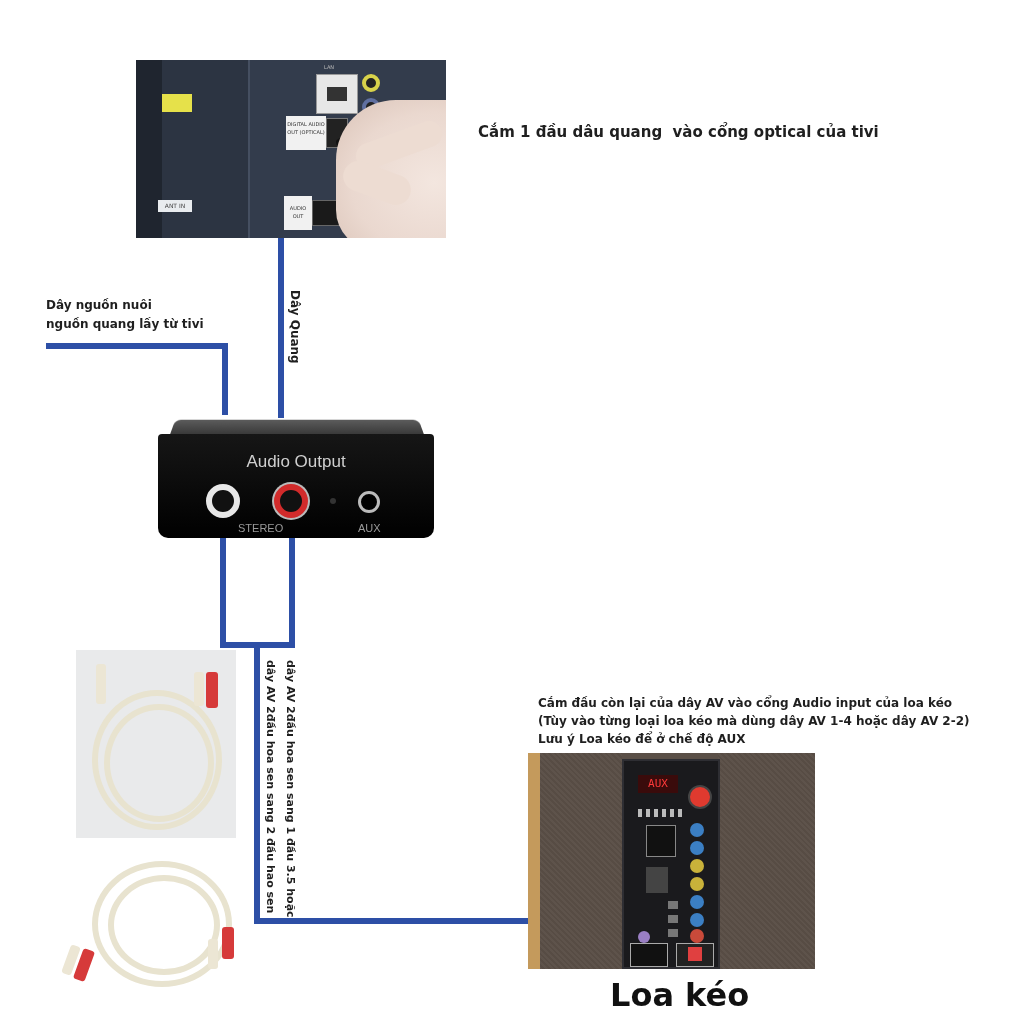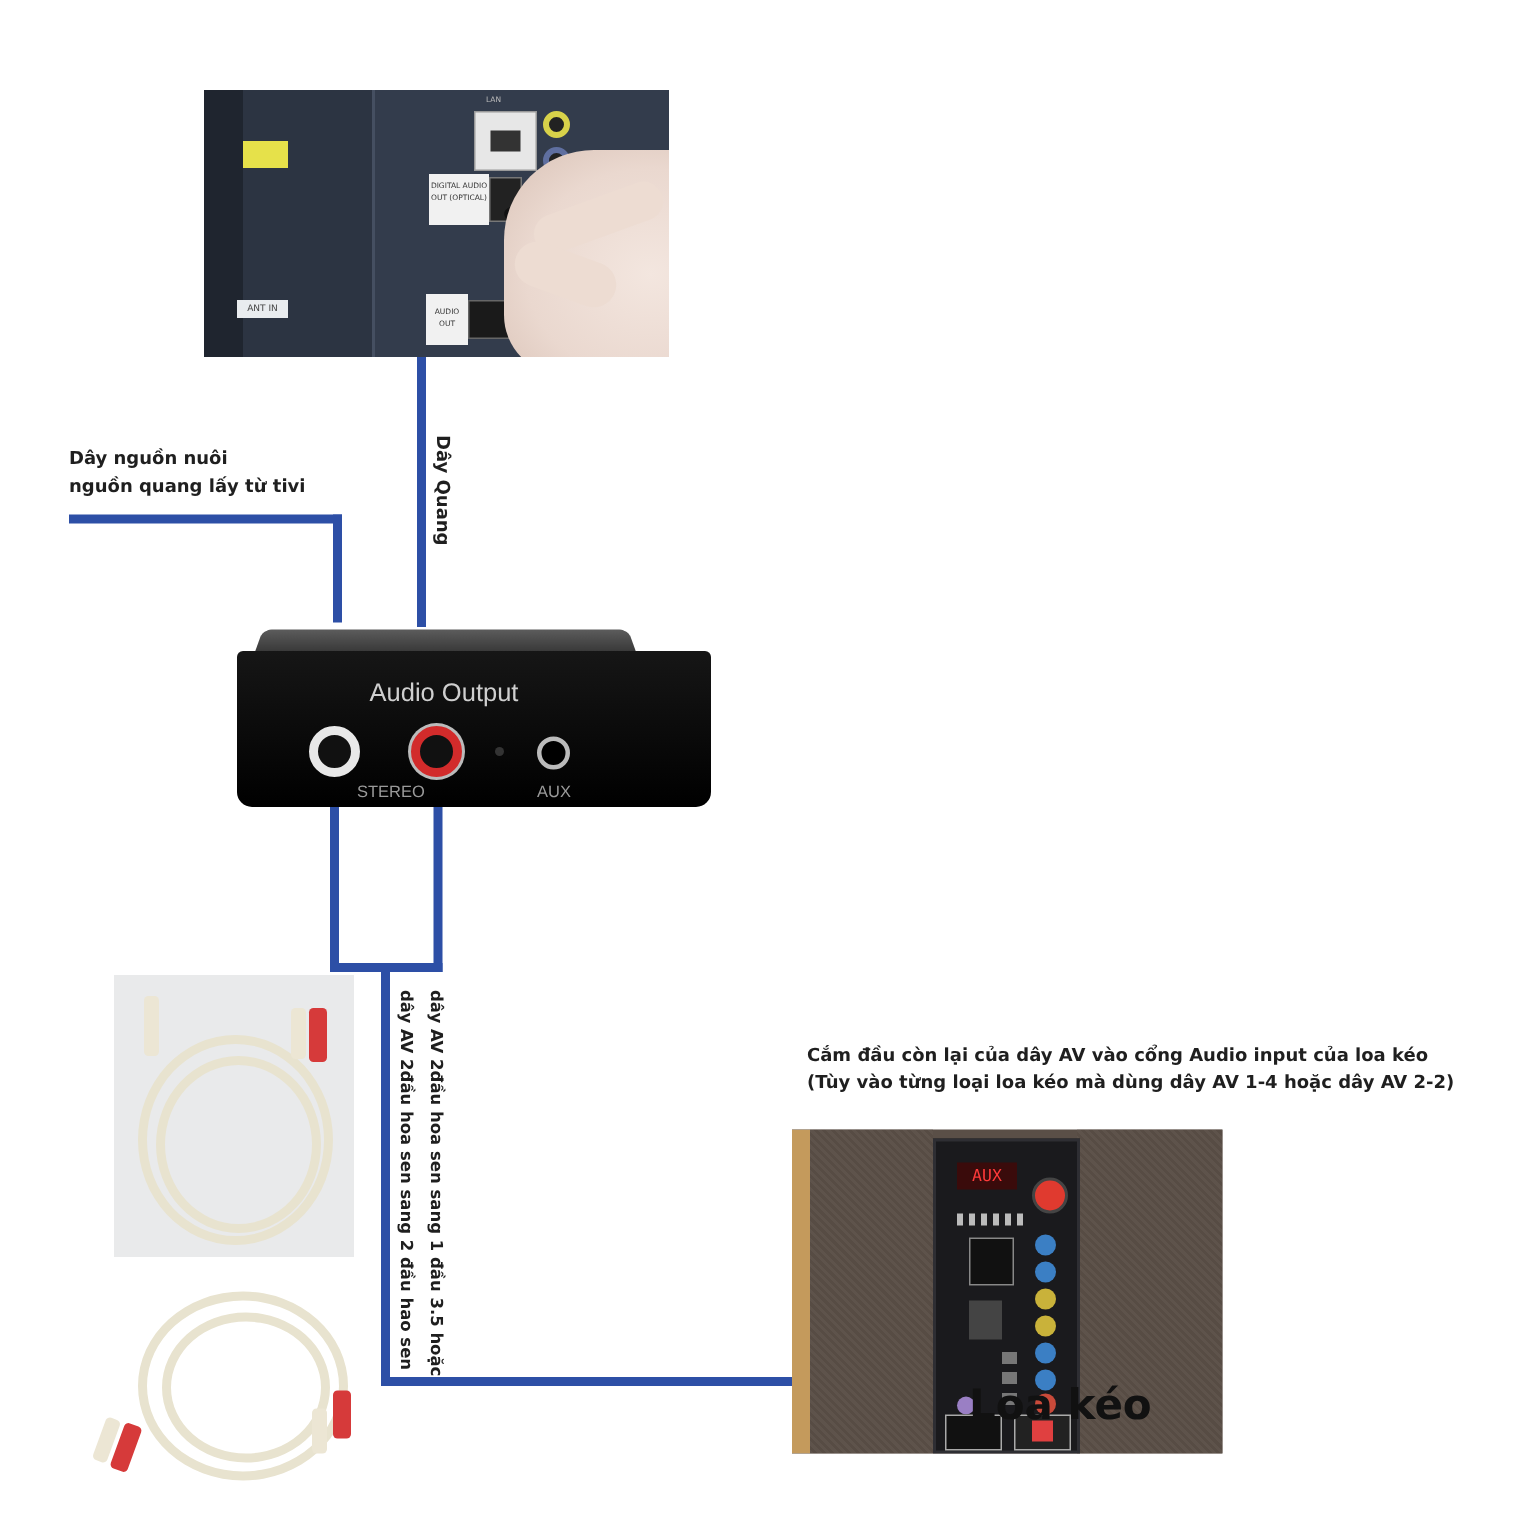--- a/index.html
+++ b/index.html
@@ -20,21 +20,21 @@
   #tv .opt-port { position:absolute; left:190px; top:58px; width:20px; height:28px; background:#222; border:1px solid #777; }
   #tv .audio-label { position:absolute; left:148px; top:136px; width:28px; height:34px; background:#f1f1f1; font-size:5px; color:#333; text-align:center; line-height:8px; padding-top:8px; box-sizing:border-box; }
   #tv .audio-port { position:absolute; left:176px; top:140px; width:26px; height:24px; background:#1a1a1a; border:1px solid #666; }
   #tv .rca { position:absolute; width:18px; height:18px; border-radius:50%; border:4px solid; box-sizing:border-box; background:#222; }
   #tv .hand { position:absolute; left:200px; top:40px; width:140px; height:150px; background:radial-gradient(ellipse at 70% 55%, #f3e6df 0%, #ead8cf 60%, #d9c2b6 100%); border-radius:60px 0 0 40px; }
   #tv .finger { position:absolute; background:#eddcd2; border-radius:20px; }
   #tv .cable { position:absolute; left:198px; top:78px; width:12px; height:70px; background:#111; transform:rotate(-28deg); transform-origin:top; border-radius:4px; }
   
   #conv { left:156px; top:418px; width:280px; height:122px; }
   #conv .top { position:absolute; left:16px; top:0; width:250px; height:22px; background:linear-gradient(#5c5c5c,#2f2f2f); border-radius:6px 6px 0 0; transform:perspective(200px) rotateX(30deg); }
-  #conv .front { position:absolute; left:2px; top:16px; width:316px; height:104px; background:linear-gradient(#161616,#000); border-radius:4px 4px 10px 10px; }
+  #conv .front { position:absolute; left:2px; top:16px; width:276px; height:104px; background:linear-gradient(#161616,#000); border-radius:4px 4px 10px 10px; }
   #conv .title { position:absolute; left:0; width:276px; top:18px; text-align:center; color:#cfcfcf; font-size:17px; font-family:"Liberation Sans", sans-serif; }
   .jack { position:absolute; border-radius:50%; box-sizing:border-box; }
   #conv .lbl { position:absolute; color:#9a9a9a; font-size:11px; font-family:"Liberation Sans", sans-serif; }
   
   #av1 { left:76px; top:650px; width:160px; height:188px; background:#e9eaeb; }
   #av2 { left:62px; top:855px; width:178px; height:150px; background:#ffffff; }
   .coil { position:absolute; border-radius:50%; border:6px solid #e8e3cf; box-sizing:border-box; }
   .plug { position:absolute; border-radius:3px; }
   
   #spk { left:528px; top:753px; width:287px; height:216px; background:#5a4f47; overflow:hidden; }
@@ -63,20 +63,21 @@
   <div class="opt-port"></div>
   <div class="audio-label">AUDIO OUT</div>
   <div class="audio-port"></div>
   <div class="cable"></div>
   <div class="hand"></div>
   <div class="finger" style="left:218px;top:72px;width:90px;height:26px;transform:rotate(-20deg);"></div>
   <div class="finger" style="left:206px;top:108px;width:70px;height:30px;transform:rotate(20deg);"></div>
 </div>
 
 <div class="note" style="left:478px;top:121px;font-size:15px;line-height:23px;">
+  <div style="white-space:pre;">Cắm 1 đầu dâu quang  vào cổng optical của tivi</div>
 </div>
 
 <div class="note" style="left:46px;top:296px;font-size:12px;line-height:19px;">
   <div>Dây nguồn nuôi</div>
   <div>nguồn quang lấy từ tivi</div>
 </div>
 
 <div class="wire" style="left:278px;top:238px;width:6px;height:180px;"></div>
 <div class="wire" style="left:46px;top:343px;width:182px;height:6px;"></div>
 <div class="wire" style="left:222px;top:343px;width:6px;height:72px;"></div>
@@ -120,20 +121,21 @@
 </div>
 
 <div class="rot90" style="left:300px;top:660px;font-size:11px;line-height:20px;">
   <div>dây AV 2đầu hoa sen sang 1 đầu 3.5 hoặc</div>
   <div>dây AV 2đầu hoa sen sang 2 đầu hao sen</div>
 </div>
 
 <div class="note" style="left:538px;top:694px;font-size:12px;line-height:18px;">
   <div>Cắm đầu còn lại của dây AV vào cổng Audio input của loa kéo</div>
   <div>(Tùy vào từng loại loa kéo mà dùng dây AV 1-4 hoặc dây AV 2-2)</div>
+  <div>Lưu ý Loa kéo để ở chế độ AUX</div>
 </div>
 
 <div id="spk" class="abs">
   <div class="wood"></div>
   <div class="grille" style="left:12px;width:82px;"></div>
   <div class="grille" style="left:190px;width:97px;"></div>
   <div class="panel">
     <div class="display">AUX</div>
     <div class="knob" style="left:64px;top:24px;width:20px;height:20px;background:#e03a2f;border:2px solid #444;"></div>
     <div class="abs" style="left:14px;top:48px;width:46px;height:8px;background:repeating-linear-gradient(90deg,#bbb 0 4px,#1a1a1d 4px 8px);"></div>
@@ -148,13 +150,13 @@
     <div class="knob" style="left:66px;top:184px;background:#c94a3a;"></div>
     <div class="abs" style="left:22px;top:106px;width:22px;height:26px;background:#444;"></div>
     <div class="abs" style="left:44px;top:140px;width:10px;height:40px;background:repeating-linear-gradient(#777 0 8px,#1a1a1d 8px 14px);"></div>
     <div class="knob" style="left:14px;top:170px;width:12px;height:12px;background:#9a7fc4;"></div>
     <div class="abs" style="left:6px;top:182px;width:36px;height:22px;background:#111;border:1px solid #aaa;"></div>
     <div class="abs" style="left:52px;top:182px;width:36px;height:22px;background:#222;border:1px solid #aaa;"></div>
     <div class="abs" style="left:64px;top:186px;width:14px;height:14px;background:#e04040;"></div>
   </div>
 </div>
 
-<div class="abs" style="left:610px;top:920px;font-size:28px;font-weight:bold;color:#111;font-family:'DejaVu Sans', sans-serif;margin-left:36px;">Loa kéo</div>
+<div class="abs" style="left:610px;top:976px;font-size:32px;font-weight:bold;color:#111;font-family:'DejaVu Sans', sans-serif;">Loa kéo</div>
 
 </body></html>

